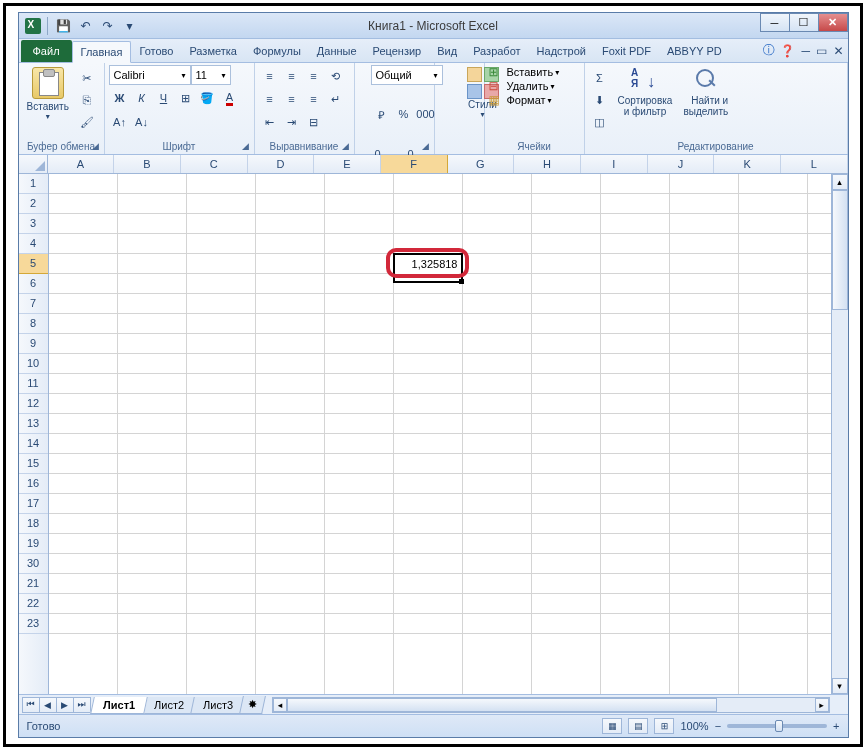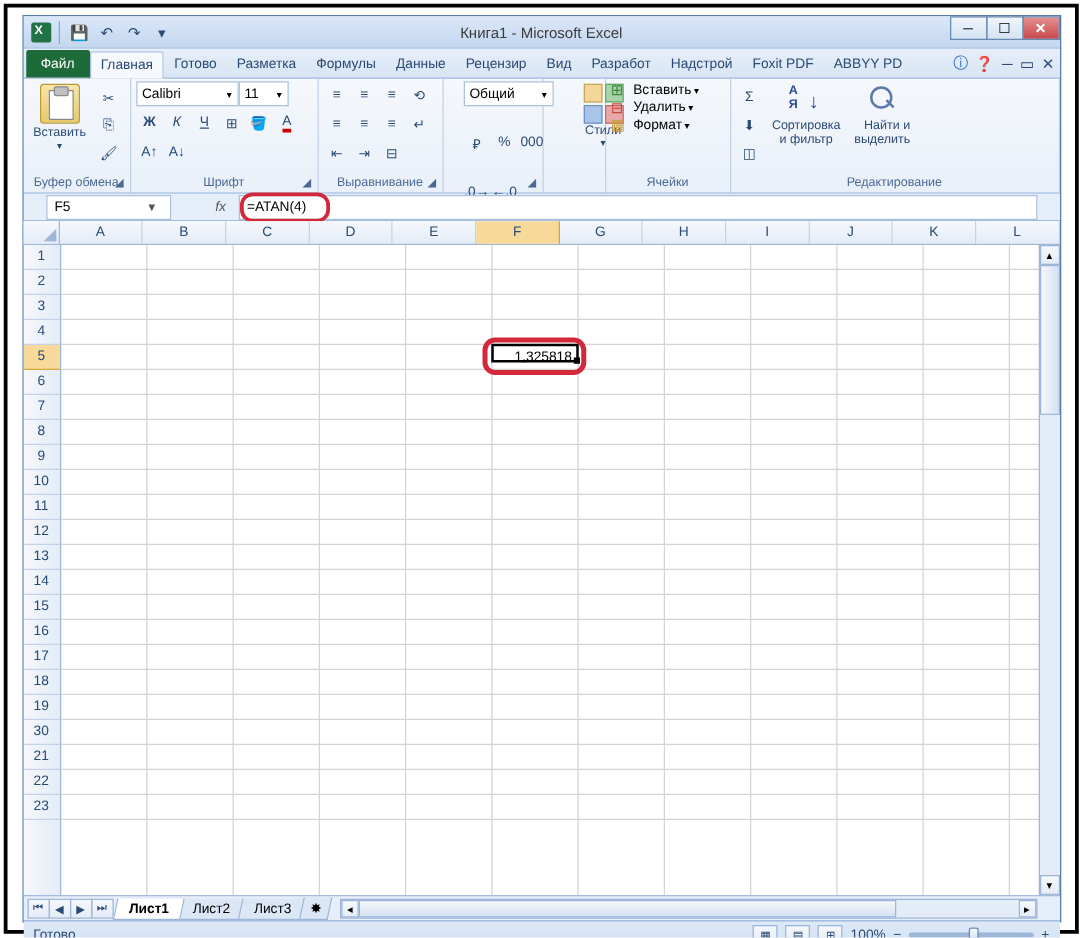--- a/index.html
+++ b/index.html
@@ -310,34 +310,20 @@
         <div class="big-btn">
           <div class="find-icon"></div>
           <span style="white-space:pre;text-align:right;">Найти и
 выделить</span>
         </div>
       </div>
       <div class="ribbon-group-label">Редактирование</div>
     </div>
   </div>
 
-  <div class="formula-row">
-    <div class="name-box">
-      <span>F5</span>
-      <span class="name-box-drop">▼</span>
-    </div>
-    <div class="fx-controls">
-      <div class="fx-btn" style="visibility:hidden;">✕</div>
-      <div class="fx-btn fx-label">fx</div>
-    </div>
-    <div class="formula-input-wrap">
-      <span>=ATAN(4)</span>
-      <div class="formula-highlight"></div>
-    </div>
-  </div>
 
   <div class="grid-area">
     <div class="col-headers" id="colHeaders">
       <div class="corner-cell"></div>
     <div class="col-header">A</div>
           <div class="col-header">B</div>
           <div class="col-header">C</div>
           <div class="col-header">D</div>
           <div class="col-header">E</div>
           <div class="col-header sel">F</div>
@@ -404,21 +390,21 @@
               <div class="row-line" style="top: 299px;"></div>
               <div class="row-line" style="top: 319px;"></div>
               <div class="row-line" style="top: 339px;"></div>
               <div class="row-line" style="top: 359px;"></div>
               <div class="row-line" style="top: 379px;"></div>
               <div class="row-line" style="top: 399px;"></div>
               <div class="row-line" style="top: 419px;"></div>
               <div class="row-line" style="top: 439px;"></div>
               <div class="row-line" style="top: 459px;"></div>
             </div>
-        <div class="active-cell" id="activeCell" style="left: 344px; top: 79px; width: 70px; height: 15px;">
+        <div class="active-cell" id="activeCell" style="left: 344px; top: 79px; width: 70px; height: 30px;">
           <span>1,325818</span>
         </div>
         <div class="cell-highlight" id="cellHighlight" style="left: 337px; top: 74px; width: 83px; height: 30px;"></div>
       </div>
     </div>
 
     <div class="vscroll">
       <div class="vscroll-btn">▴</div>
       <div class="vscroll-thumb"></div>
       <div class="vscroll-btn" style="position:absolute;bottom:0;left:0;right:0;">▾</div>

